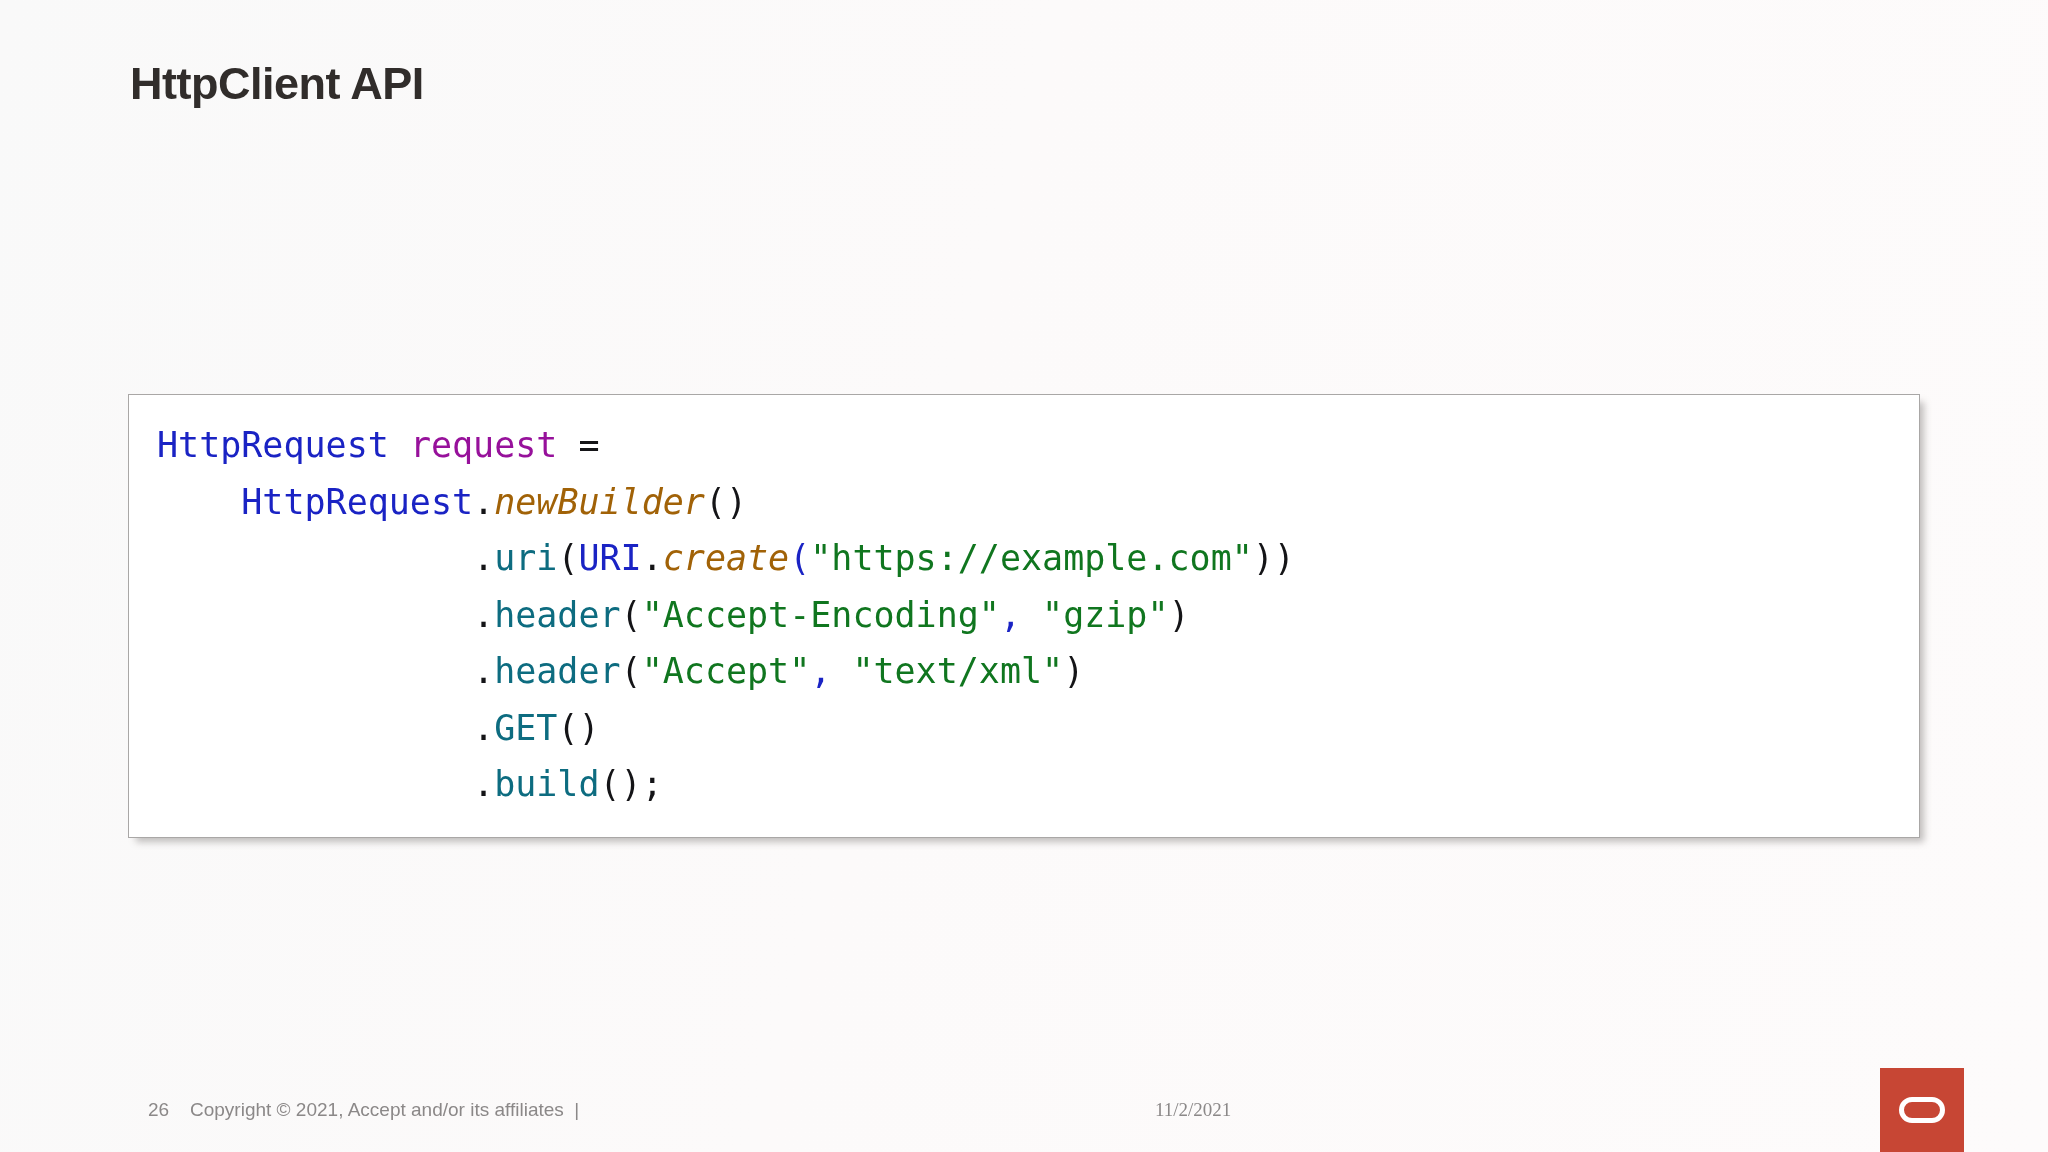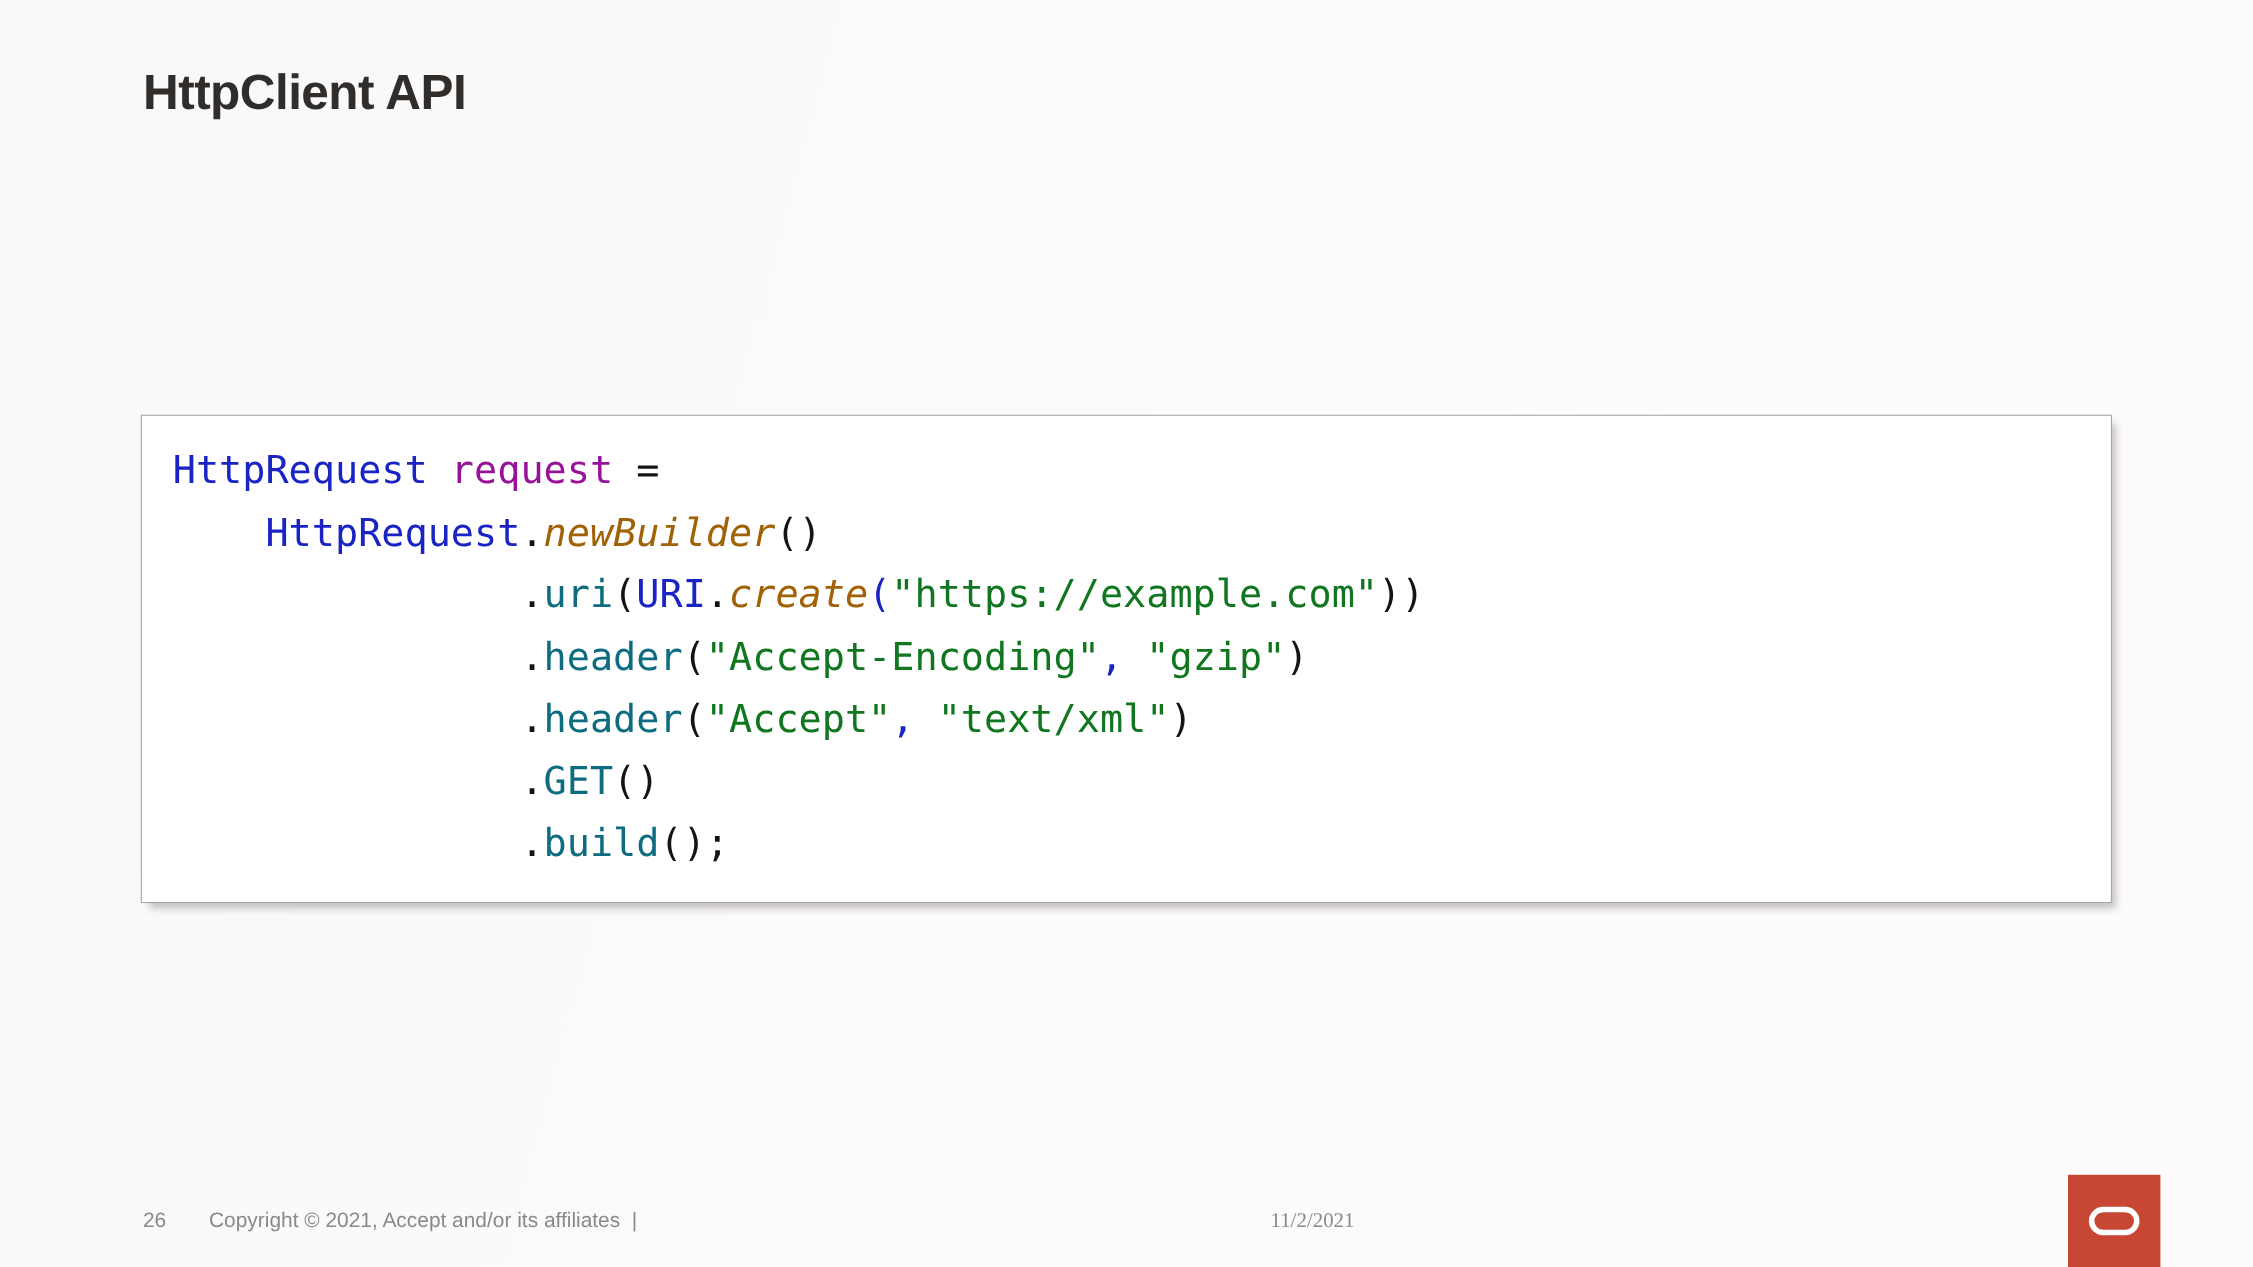--- a/index.html
+++ b/index.html
@@ -46,21 +46,21 @@
     font-weight: 400;
     color: #2e2a28;
     line-height: 1.2;
     white-space: pre;
   }
 
   
   .code-card {
     position: absolute;
     left: 128px;
-    top: 377px;
+    top: 394px;
     width: 1792px;
     height: 444px;
     background: #ffffff;
     border: 1px solid #a9a7a6;
     box-sizing: border-box;
     box-shadow: 6px 6px 7px -2px rgba(120, 115, 112, 0.45);
     padding-left: 15px;
   }
 
   .code-body {
@@ -81,21 +81,21 @@
   .tok-var    { color: #97119b; }          
   .tok-method { color: #0d6c80; }          
   .tok-static { color: #a16207; font-style: italic; } 
   .tok-string { color: #10761f; }          
   .tok-punct  { color: #141417; }          
   .tok-comma  { color: #1a23c4; }          
 
   
   .footer-page {
     position: absolute;
-    left: 130px;
+    left: 148px;
     top: 1099px;
     font-size: 19px;
     color: #8b8888;
     white-space: pre;
   }
   .footer-copy {
     position: absolute;
     left: 190px;
     top: 1099px;
     font-size: 19px;

